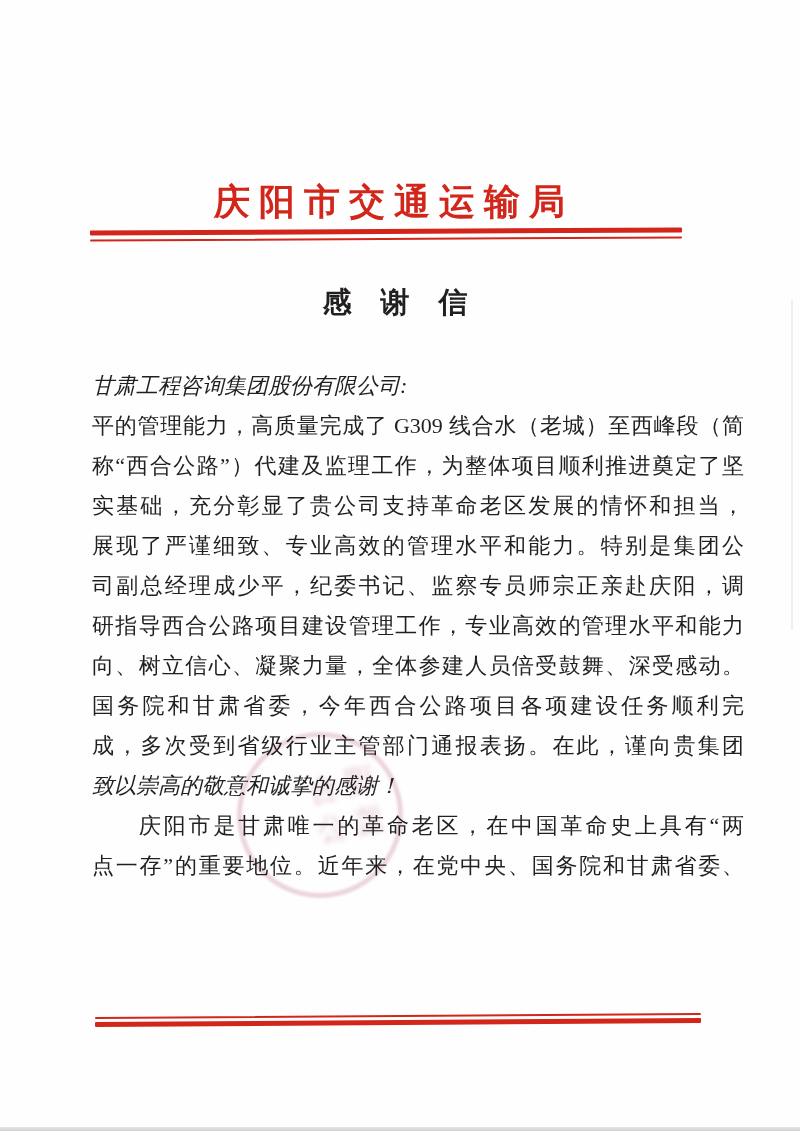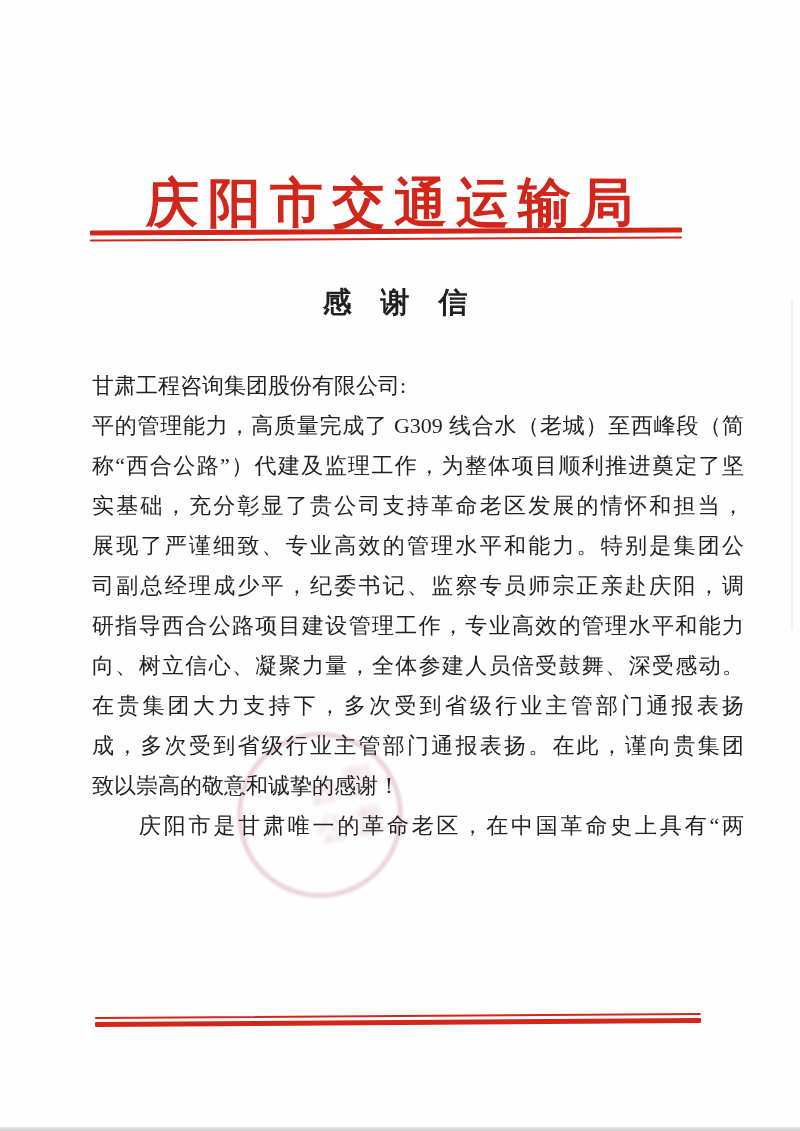--- a/index.html
+++ b/index.html
@@ -6,23 +6,23 @@
   .page{
     position:relative;
     width:800px;height:1131px;
     background:#fefefe;
     overflow:hidden;
     font-family:"Liberation Serif","DejaVu Serif",serif;
   }
   
   .org{
     position:absolute;top:166px;left:0;right:0;
-    margin:8px;padding-right:12px;
+    margin:17px;padding-right:12px;
     text-align:center;
-    font-size:53px;line-height:1.1;
+    font-size:36px;line-height:1.1;
     font-weight:900;
     letter-spacing:9px;
     color:#d2261b;
   }
   .rule{position:absolute;}
   .rule .bar{background:#d2261b;border-radius:1px;}
   .rule-top{top:229px;left:90px;width:592px;transform:rotate(-0.3deg);}
   .rule-top .bar1{height:5px;margin-bottom:4px;}
   .rule-top .bar2{height:2px;}
   .rule-bottom{top:1015px;left:95px;width:606px;transform:rotate(-0.4deg);}
@@ -47,20 +47,21 @@
   }
   .line{
     text-align:justify;
     text-align-last:justify;
     text-justify:inter-ideograph;
     white-space:nowrap;
   }
   .line.salutation,.line.para-end{
     text-align-last:left;
     text-align:right;
+    font-style:italic;
   }
   .line.indent{text-indent:47px;}
   
   .seal{
     position:absolute;left:237px;top:732px;width:156px;height:156px;
     z-index:1;
     border:5px solid rgba(199,123,148,0.42);
     border-radius:50%;
     filter:blur(1.2px);
     opacity:0.75;
@@ -105,24 +106,25 @@
 
   <div class="body">
     <div class="line salutation">甘肃工程咨询集团股份有限公司:</div>
     <div class="line">平的管理能力，高质量完成了 G309 线合水（老城）至西峰段（简</div>
     <div class="line">称“西合公路”）代建及监理工作，为整体项目顺利推进奠定了坚</div>
     <div class="line">实基础，充分彰显了贵公司支持革命老区发展的情怀和担当，</div>
     <div class="line">展现了严谨细致、专业高效的管理水平和能力。特别是集团公</div>
     <div class="line">司副总经理成少平，纪委书记、监察专员师宗正亲赴庆阳，调</div>
     <div class="line">研指导西合公路项目建设管理工作，专业高效的管理水平和能力</div>
     <div class="line">向、树立信心、凝聚力量，全体参建人员倍受鼓舞、深受感动。</div>
-    <div class="line">在贵集团大力支持下，多次受到省级行业主管部门通报表扬</div>
+    <div class="line">国务院和甘肃省委，今年西合公路项目各项建设任务顺利完</div>
     <div class="line">成，多次受到省级行业主管部门通报表扬。在此，谨向贵集团</div>
     <div class="line para-end">致以崇高的敬意和诚挚的感谢！</div>
     <div class="line indent">庆阳市是甘肃唯一的革命老区，在中国革命史上具有“两</div>
+    <div class="line">点一存”的重要地位。近年来，在党中央、国务院和甘肃省委、</div>
   </div>
 
   <div class="rule rule-bottom">
     <div class="bar bar1"></div>
     <div class="bar bar2"></div>
   </div>
 
   <div class="edge-right"></div>
   <div class="edge-bottom"></div>
 

